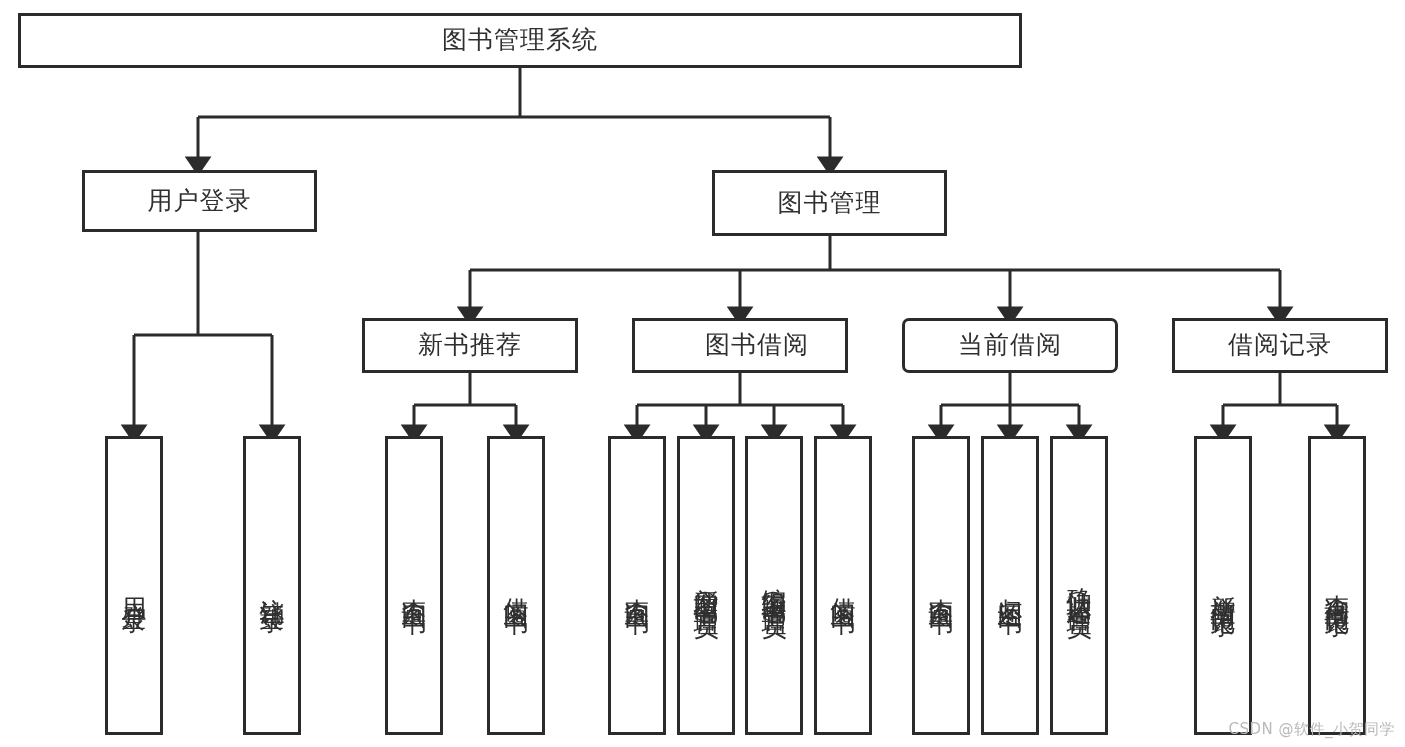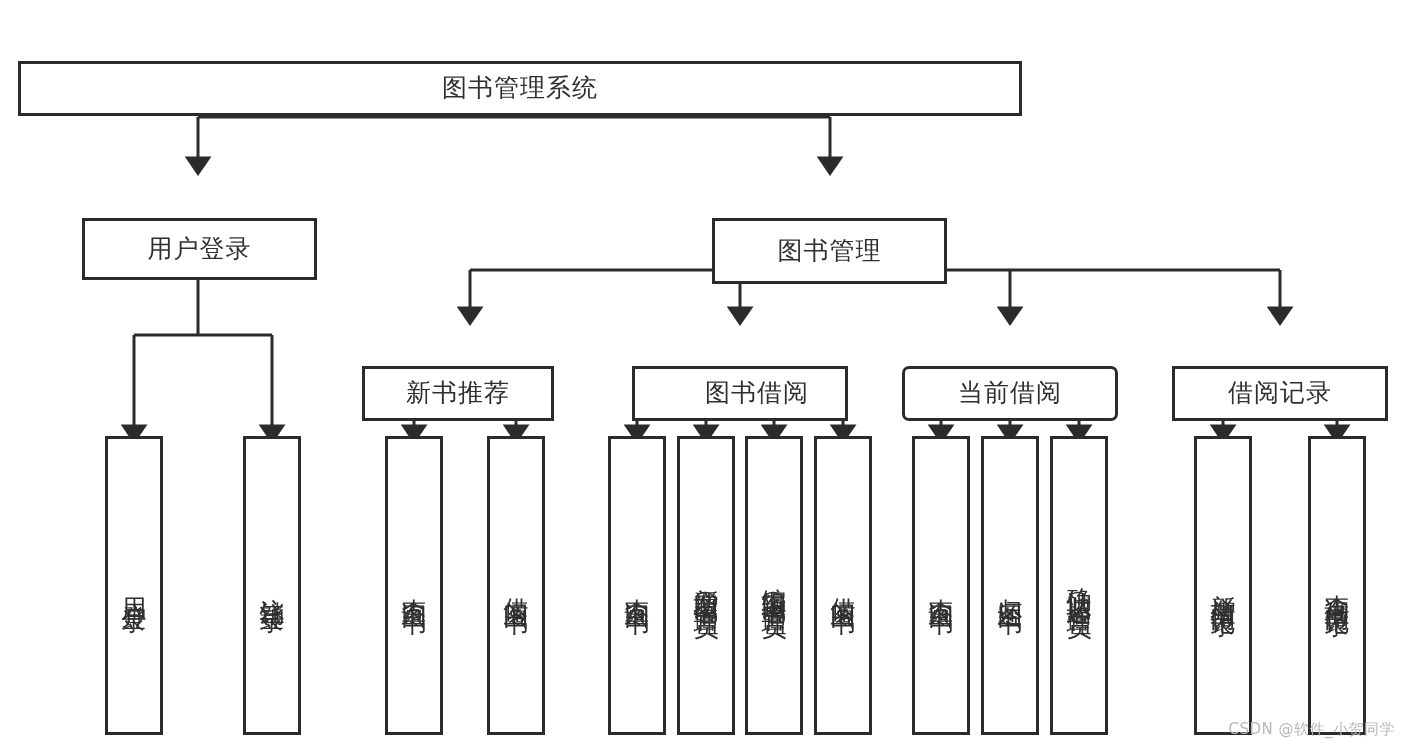--- a/index.html
+++ b/index.html
@@ -33,21 +33,20 @@
     background: #ffffff;
     display: flex;
     align-items: center;
     justify-content: center;
     color: #2f2f2f;
     line-height: 1.15;
   }
   .node.horizontal {
     font-size: 25px;
     letter-spacing: 1px;
-    margin-top: 48px;
   }
   .node-root {
     font-size: 26px;
   }
   .node.vertical {
     font-size: 25px;
     letter-spacing: 0px;
   }
   .vtext {
     writing-mode: vertical-rl;
@@ -129,21 +128,21 @@
     <span>图书管理系统</span>
   </div>
 
   <div class="node horizontal" style="left:82px; top:170px; width:235px; height:62px;">
     <span>用户登录</span>
   </div>
   <div class="node horizontal" style="left:712px; top:170px; width:235px; height:66px;">
     <span>图书管理</span>
   </div>
 
-  <div class="node horizontal" style="left:362px; top:318px; width:192px; height:55px;">
+  <div class="node horizontal" style="left:362px; top:318px; width:216px; height:55px;">
     <span>新书推荐</span>
   </div>
   <div class="node horizontal" style="left:632px; top:318px; width:216px; height:55px;padding-left:34px;">
     <span>图书借阅</span>
   </div>
   <div class="node horizontal" style="left:902px; top:318px; width:216px; height:55px;border-radius:7px;">
     <span>当前借阅</span>
   </div>
   <div class="node horizontal" style="left:1172px; top:318px; width:216px; height:55px;">
     <span>借阅记录</span>

